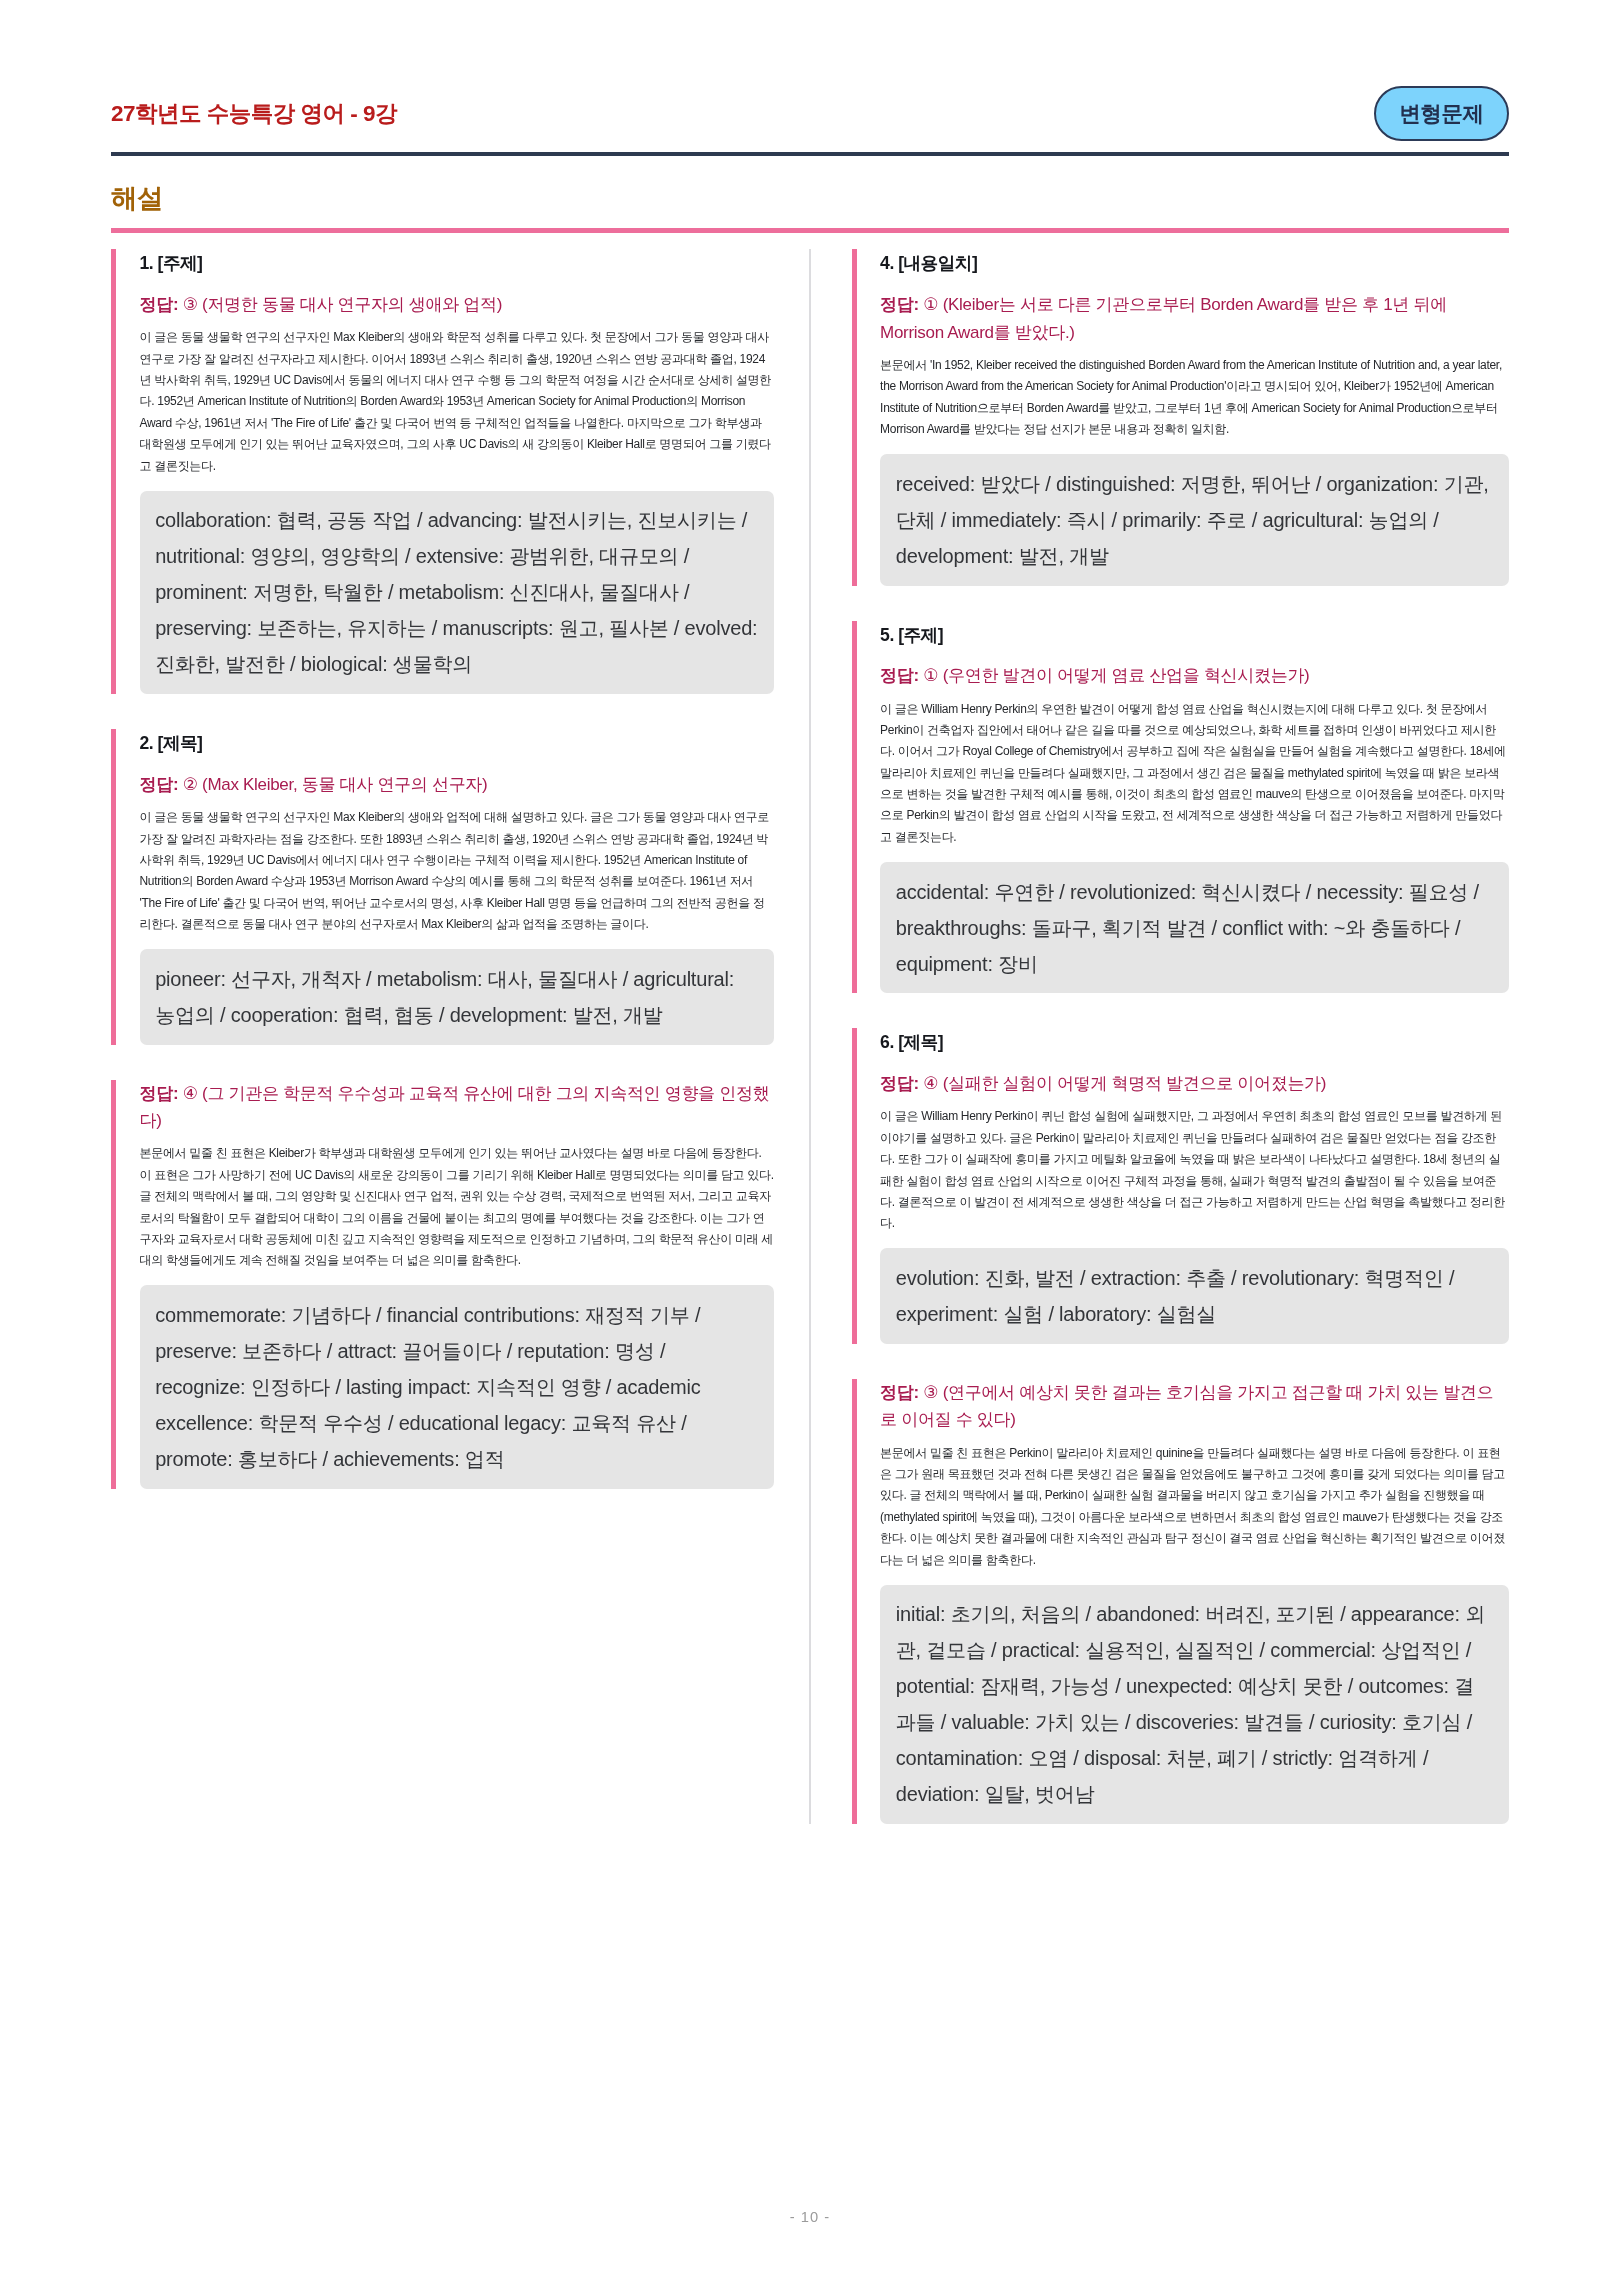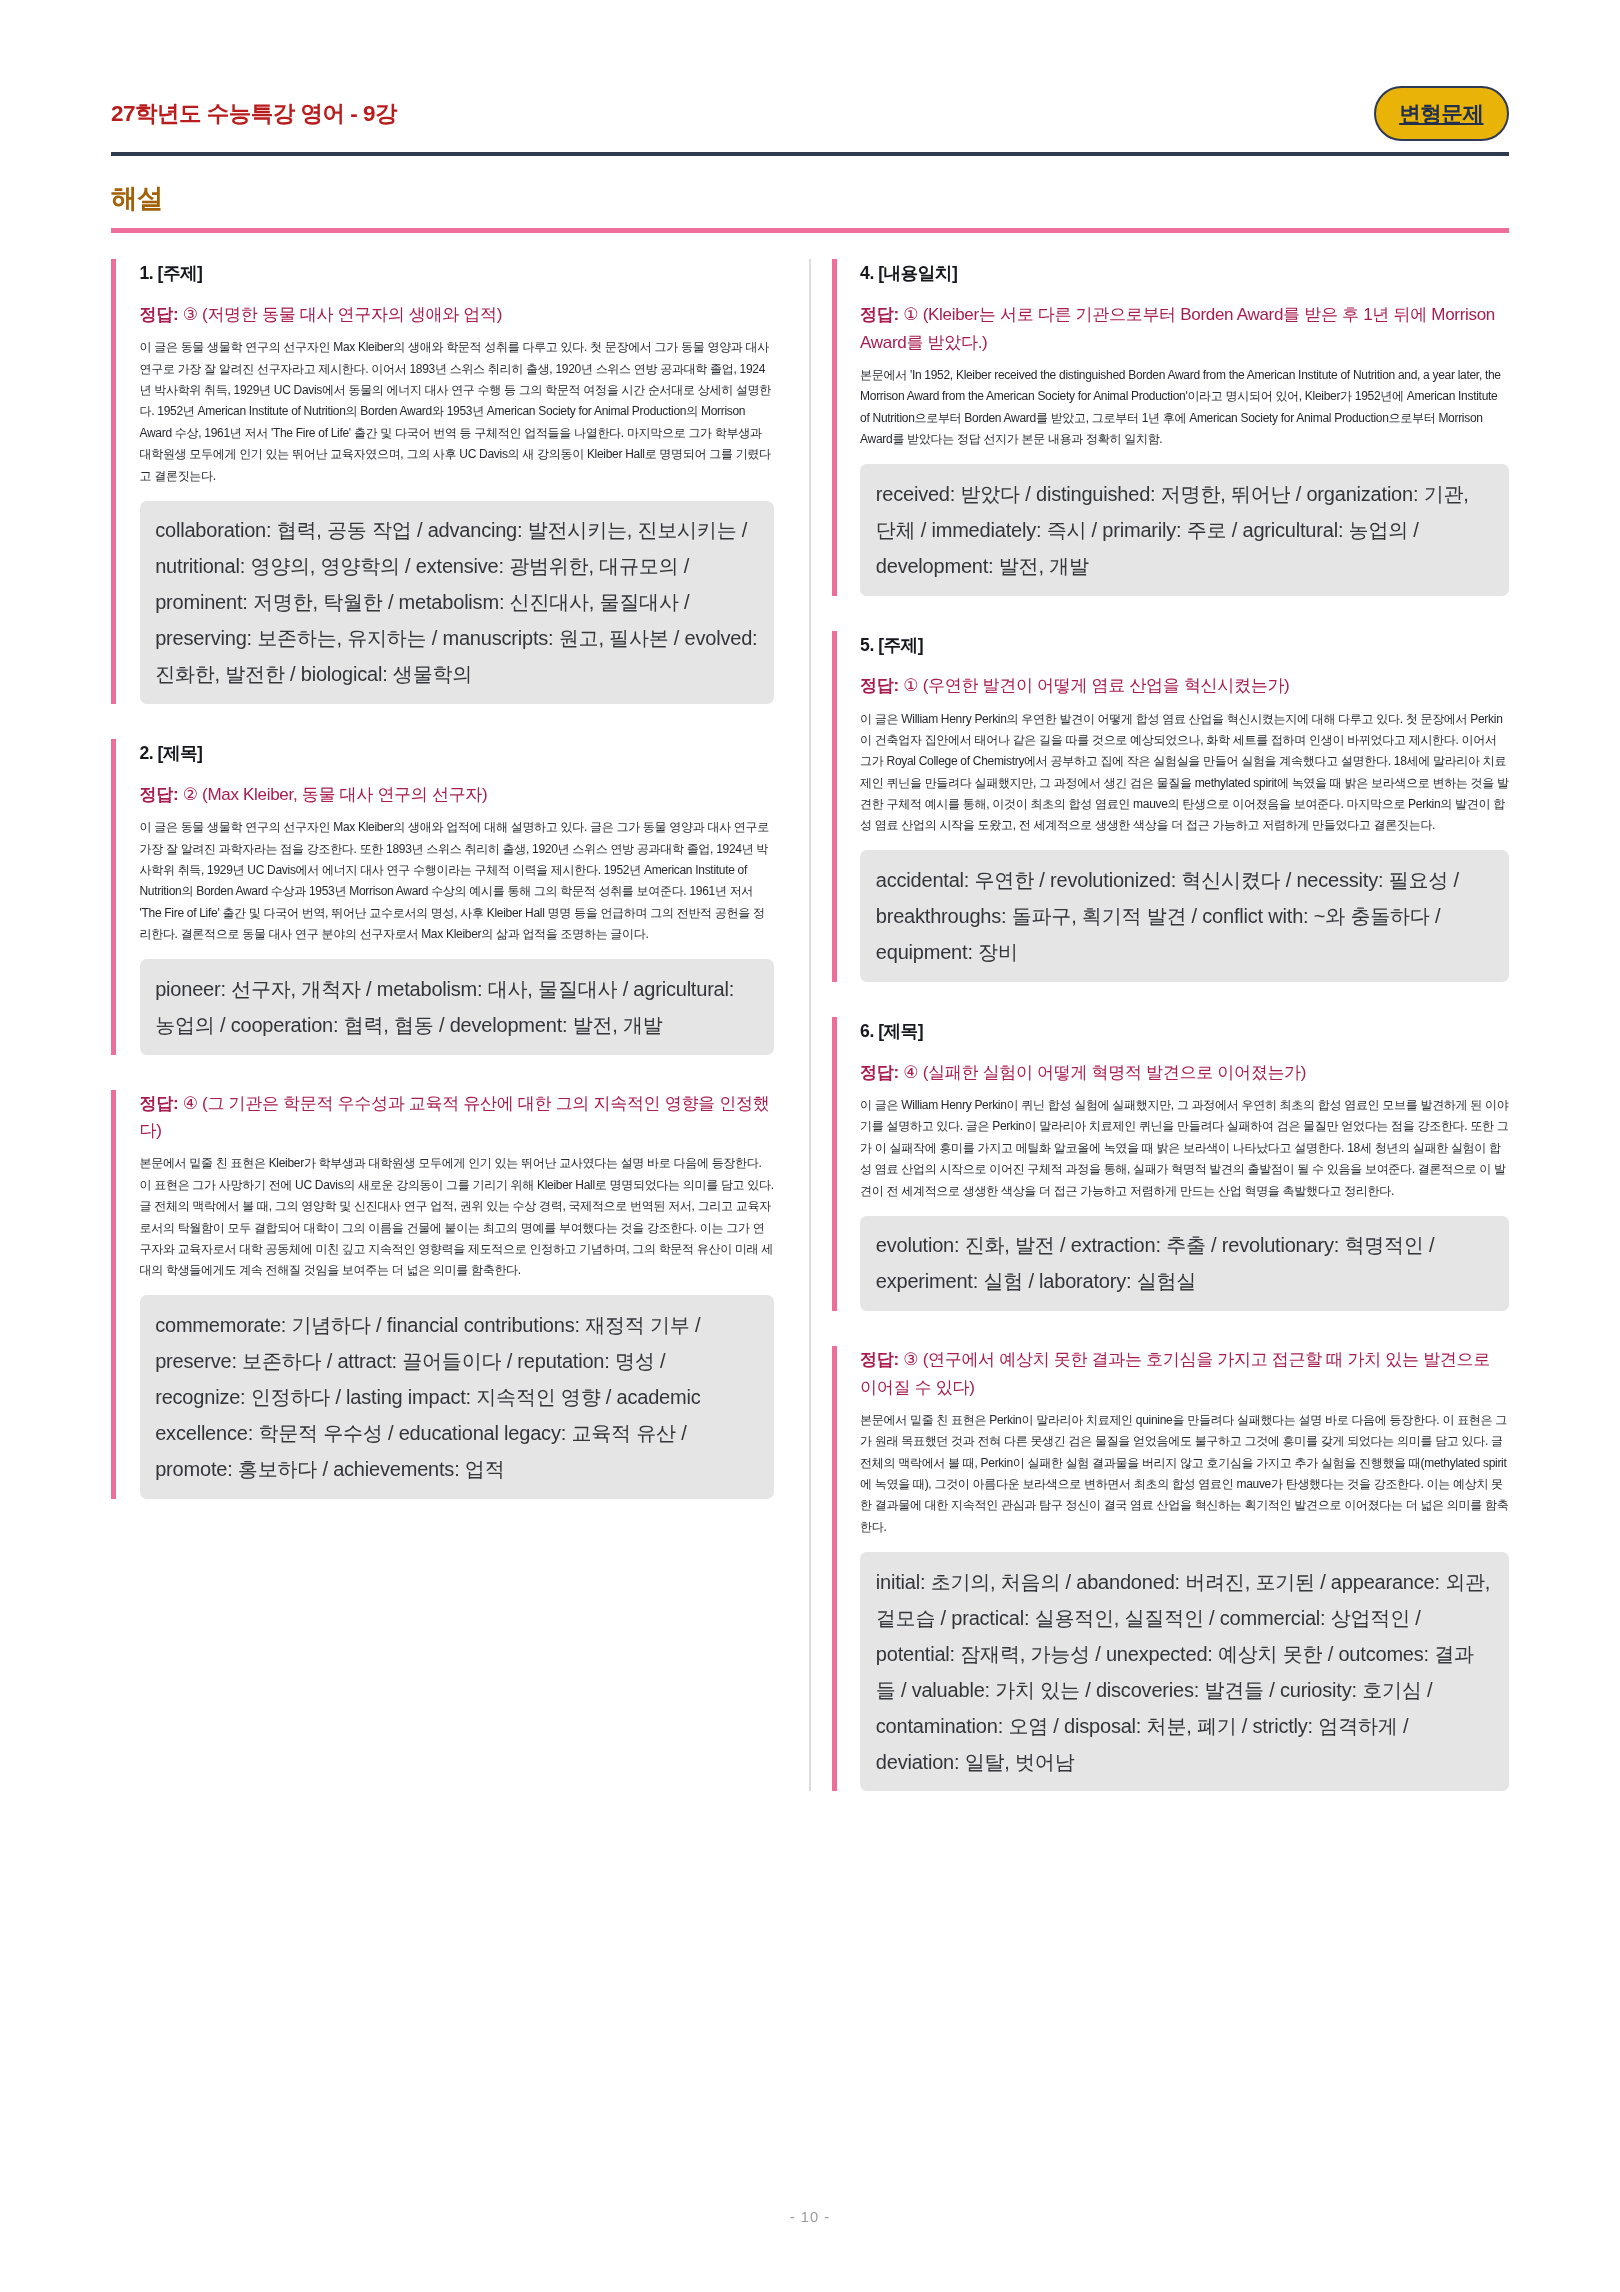--- a/index.html
+++ b/index.html
@@ -29,26 +29,25 @@
     font-size: 22.5px;
     font-weight: bold;
     color: #b91c1c;
     letter-spacing: -0.5px;
   }
   .badge {
     display: inline-block;
     padding: 10.8px 23.5px;
     border: 2.9px solid #2c3a57;
     border-radius: 979px;
-    background: #eab308;
+    background: #7dd3fc;
     color: #22304f;
     font-size: 21.6px;
     font-weight: bold;
     letter-spacing: -0.5px;
-    text-decoration: underline;
   }
   .rule-dark {
     margin-top: 11.8px;
     height: 3.9px;
     background: #2d3a50;
   }
   .section-heading {
     margin-top: 23.5px;
     font-size: 26.5px;
     font-weight: bold;
@@ -57,22 +56,23 @@
   }
   .rule-pink {
     margin-top: 12.7px;
     height: 4.9px;
     background: #ed6e9b;
   }
 
   
   .columns {
     display: flex;
-    margin-top: 26px;
+    margin-top: 16px;
     align-items: stretch;
+    gap: 20px;
   }
   .col { min-width: 0; }
   .col-left {
     flex: 0 0 700px;
     padding-right: 35px;
     border-right: 2px solid #dcdcdf;
   }
   .col-right {
     flex: 1;
     padding-left: 20.6px;

